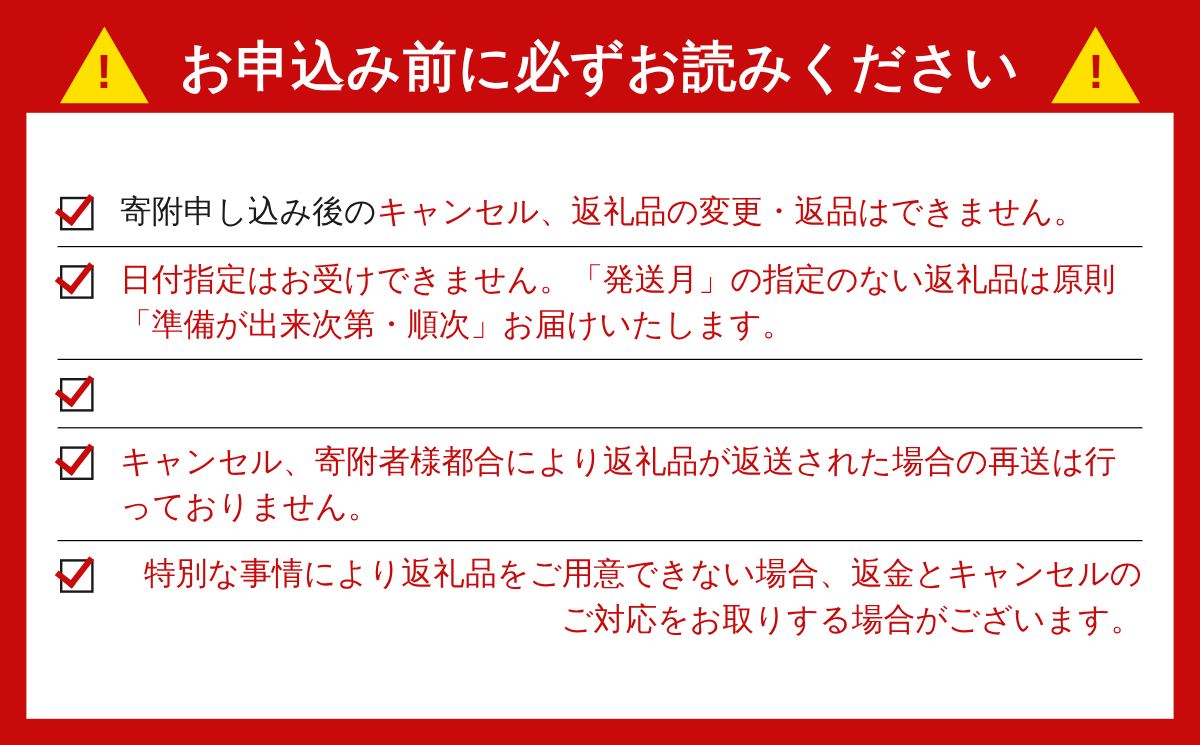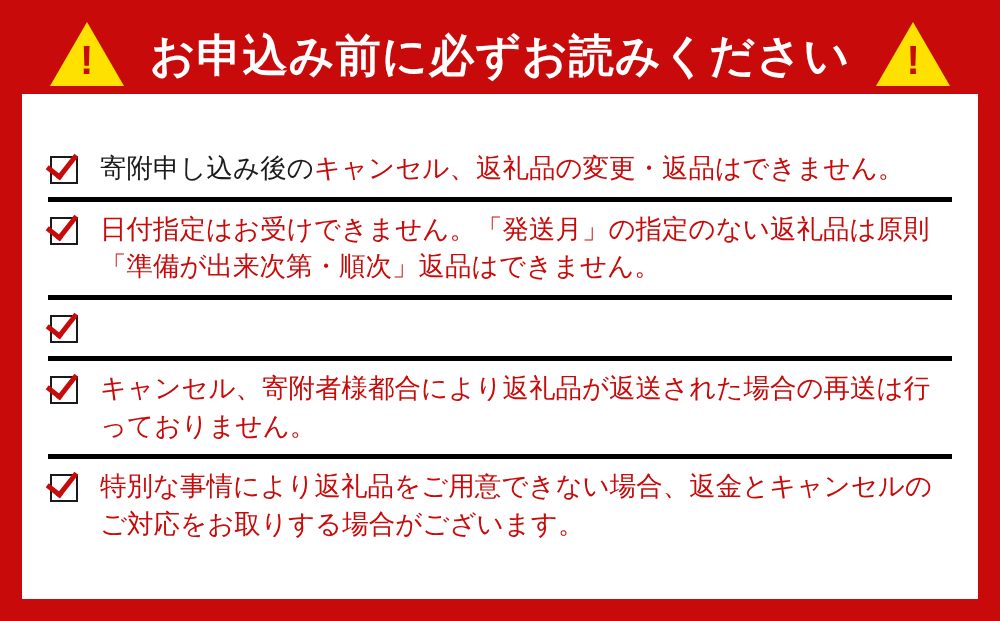--- a/index.html
+++ b/index.html
@@ -75,24 +75,25 @@
     padding: 6px 26px 6px 26px;
     box-sizing: border-box;
     display: flex;
     flex-direction: column;
     justify-content: center;
   }
   .row {
     display: flex;
     align-items: flex-start;
     padding: 9px 0 9px 0;
-    border-bottom: 5px solid #000000;
+    border-bottom: 1px solid #000000;
   }
   .row:last-child {
     border-bottom: none;
+    text-align: right;
   }
   .check {
     flex: 0 0 auto;
     width: 40px;
     height: 34px;
     position: relative;
     margin-right: 12px;
     margin-top: 4px;
   }
   .check .box {
@@ -151,21 +152,21 @@
           <span class="mark"></span>
       </span>
       <span class="text"><span class="dark">寄附申し込み後の</span><span>キャンセル、返礼品の変更・返品はできません。</span></span>
     </div>
 
     <div class="row">
       <span class="check">
         <span class="box"></span>
           <span class="mark"></span>
       </span>
-      <span class="text"><span>日付指定はお受けできません。「発送月」の指定のない返礼品は原則「準備が出来次第・順次」返品はできません。</span></span>
+      <span class="text"><span>日付指定はお受けできません。「発送月」の指定のない返礼品は原則「準備が出来次第・順次」お届けいたします。</span></span>
     </div>
 
     <div class="row">
       <span class="check">
         <span class="box"></span>
           <span class="mark"></span>
       </span>
     </div>
 
     <div class="row">

